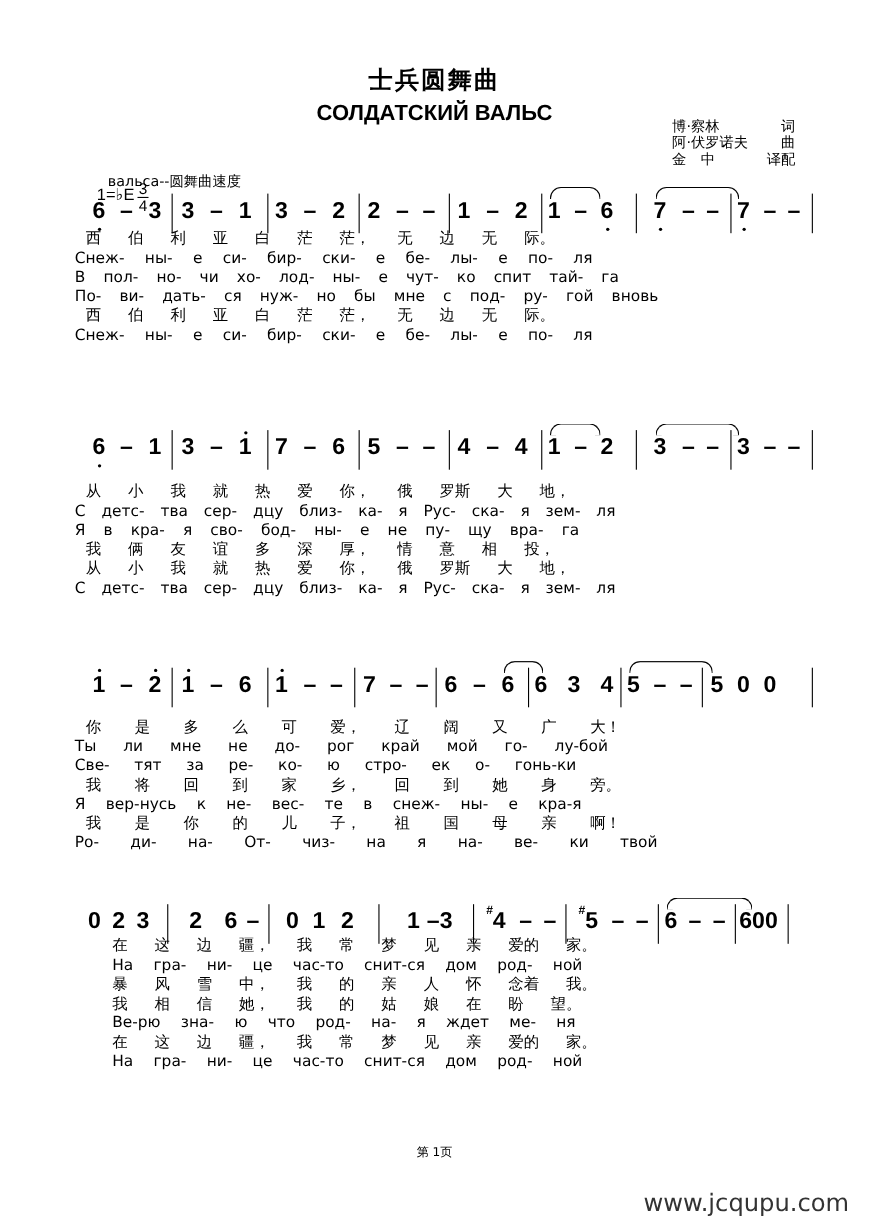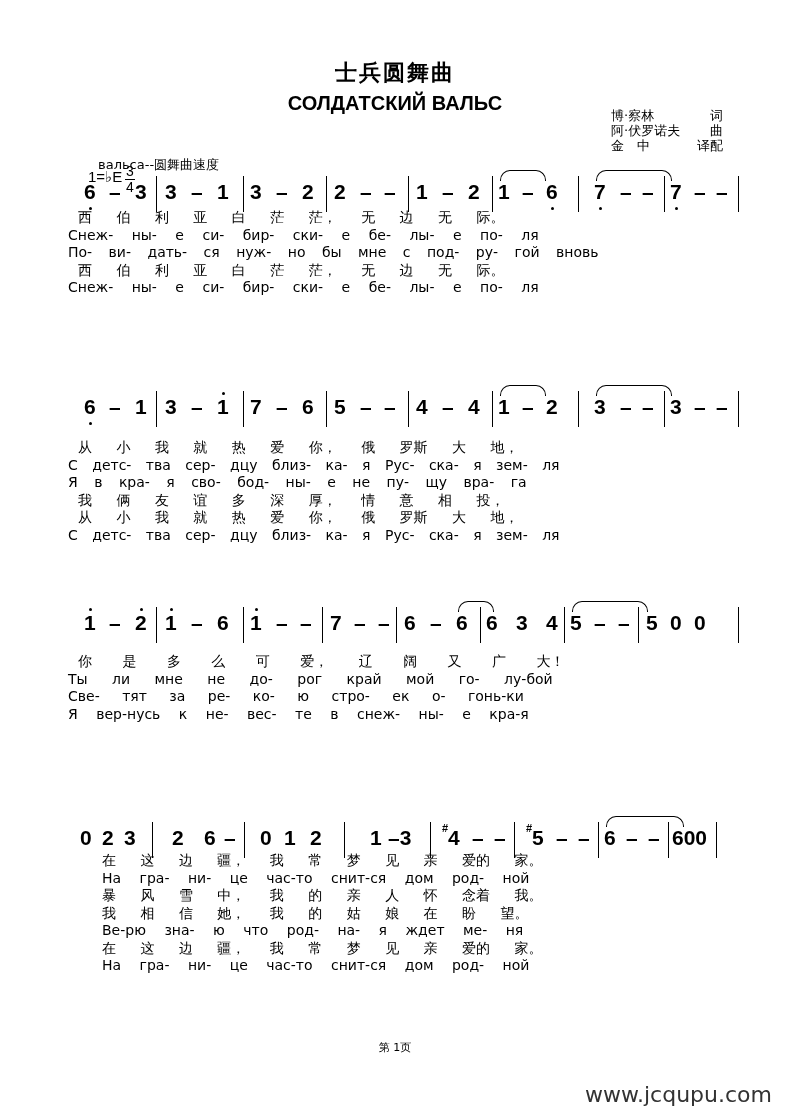--- a/index.html
+++ b/index.html
@@ -87,20 +87,21 @@
     <span class="n" style="left:562px">–</span>
     <i class="bl" style="left:584px"></i>
     <span class="n" style="left:590px">7<i class="dot-b"></i></span>
     <span class="n" style="left:614px">–</span>
     <span class="n" style="left:636px">–</span>
     <i class="bl" style="left:658px"></i>
   </div>
   <div class="lyr" style="top:37px;left:-12px;width:680px">
     <div class="ln" style="word-spacing:20px;padding-left:10px">西 伯 利 亚 白 茫 茫， 无 边 无 际。</div>
     <div class="ln" style="word-spacing:14px">Снеж- ны- е си- бир- ски- е бе- лы- е по- ля</div>
+    <div class="ln" style="word-spacing:12px">В пол- но- чи хо- лод- ны- е чут- ко спит тай- га</div>
     <div class="ln" style="word-spacing:12px">По- ви- дать- ся нуж- но бы мне с под- ру- гой вновь</div>
     <div class="ln" style="word-spacing:20px;padding-left:10px">西 伯 利 亚 白 茫 茫， 无 边 无 际。</div>
     <div class="ln" style="word-spacing:14px">Снеж- ны- е си- бир- ски- е бе- лы- е по- ля</div>
   </div>
 </div>
 
 <div class="row" style="top:387px;">
   <div class="notes">
     <span class="n" style="left:4px">6<i class="dot-b"></i></span>
     <span class="n" style="left:29px">–</span>
@@ -181,21 +182,24 @@
     <i class="bl" style="left:558px"></i>
     <span class="n" style="left:566px">5</span>
     <span class="n" style="left:590px">0</span>
     <span class="n" style="left:614px">0</span>
     <i class="bl" style="left:658px"></i>
   </div>
   <div class="lyr" style="top:50px;left:-12px;width:680px">
     <div class="ln" style="word-spacing:26px;padding-left:10px">你 是 多 么 可 爱， 辽 阔 又 广 大！</div>
     <div class="ln" style="word-spacing:20px">Ты ли мне не до- рог край мой го- лу-бой</div>
     <div class="ln" style="word-spacing:18px">Све- тят за ре- ко- ю стро- ек о- гонь-ки</div>
+    <div class="ln" style="word-spacing:26px;padding-left:10px">我 将 回 到 家 乡， 回 到 她 身 旁。</div>
     <div class="ln" style="word-spacing:14px">Я вер-нусь к не- вес- те в снеж- ны- е кра-я</div>
+    <div class="ln" style="word-spacing:26px;padding-left:10px">我 是 你 的 儿 子， 祖 国 母 亲 啊！</div>
+    <div class="ln" style="word-spacing:24px">Ро- ди- на- От- чиз- на я на- ве- ки твой</div>
   </div>
 </div>
 
 <div class="row" style="top:818px;">
   <div class="notes">
     <span class="n" style="left:0px">0</span>
     <span class="n" style="left:22px">2</span>
     <span class="n" style="left:44px">3</span>
     <i class="bl" style="left:72px"></i>
     <span class="n" style="left:92px">2</span>

